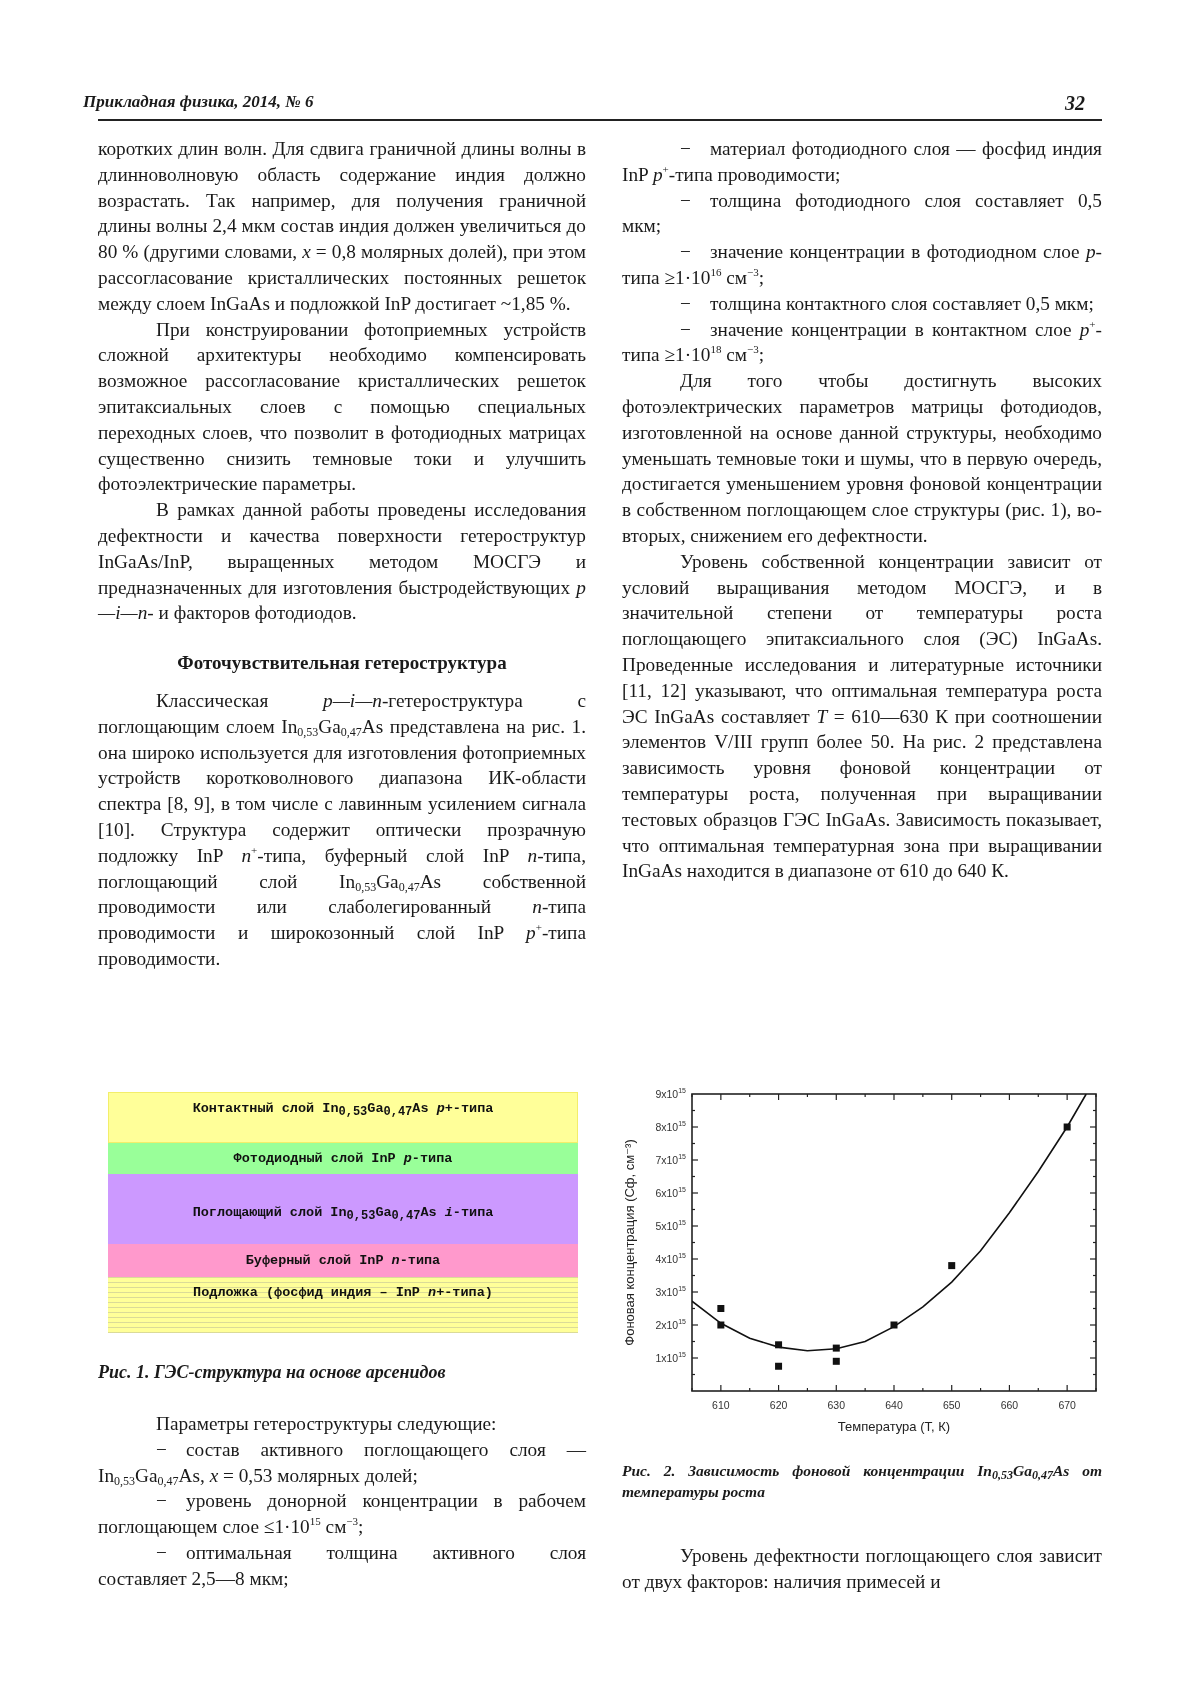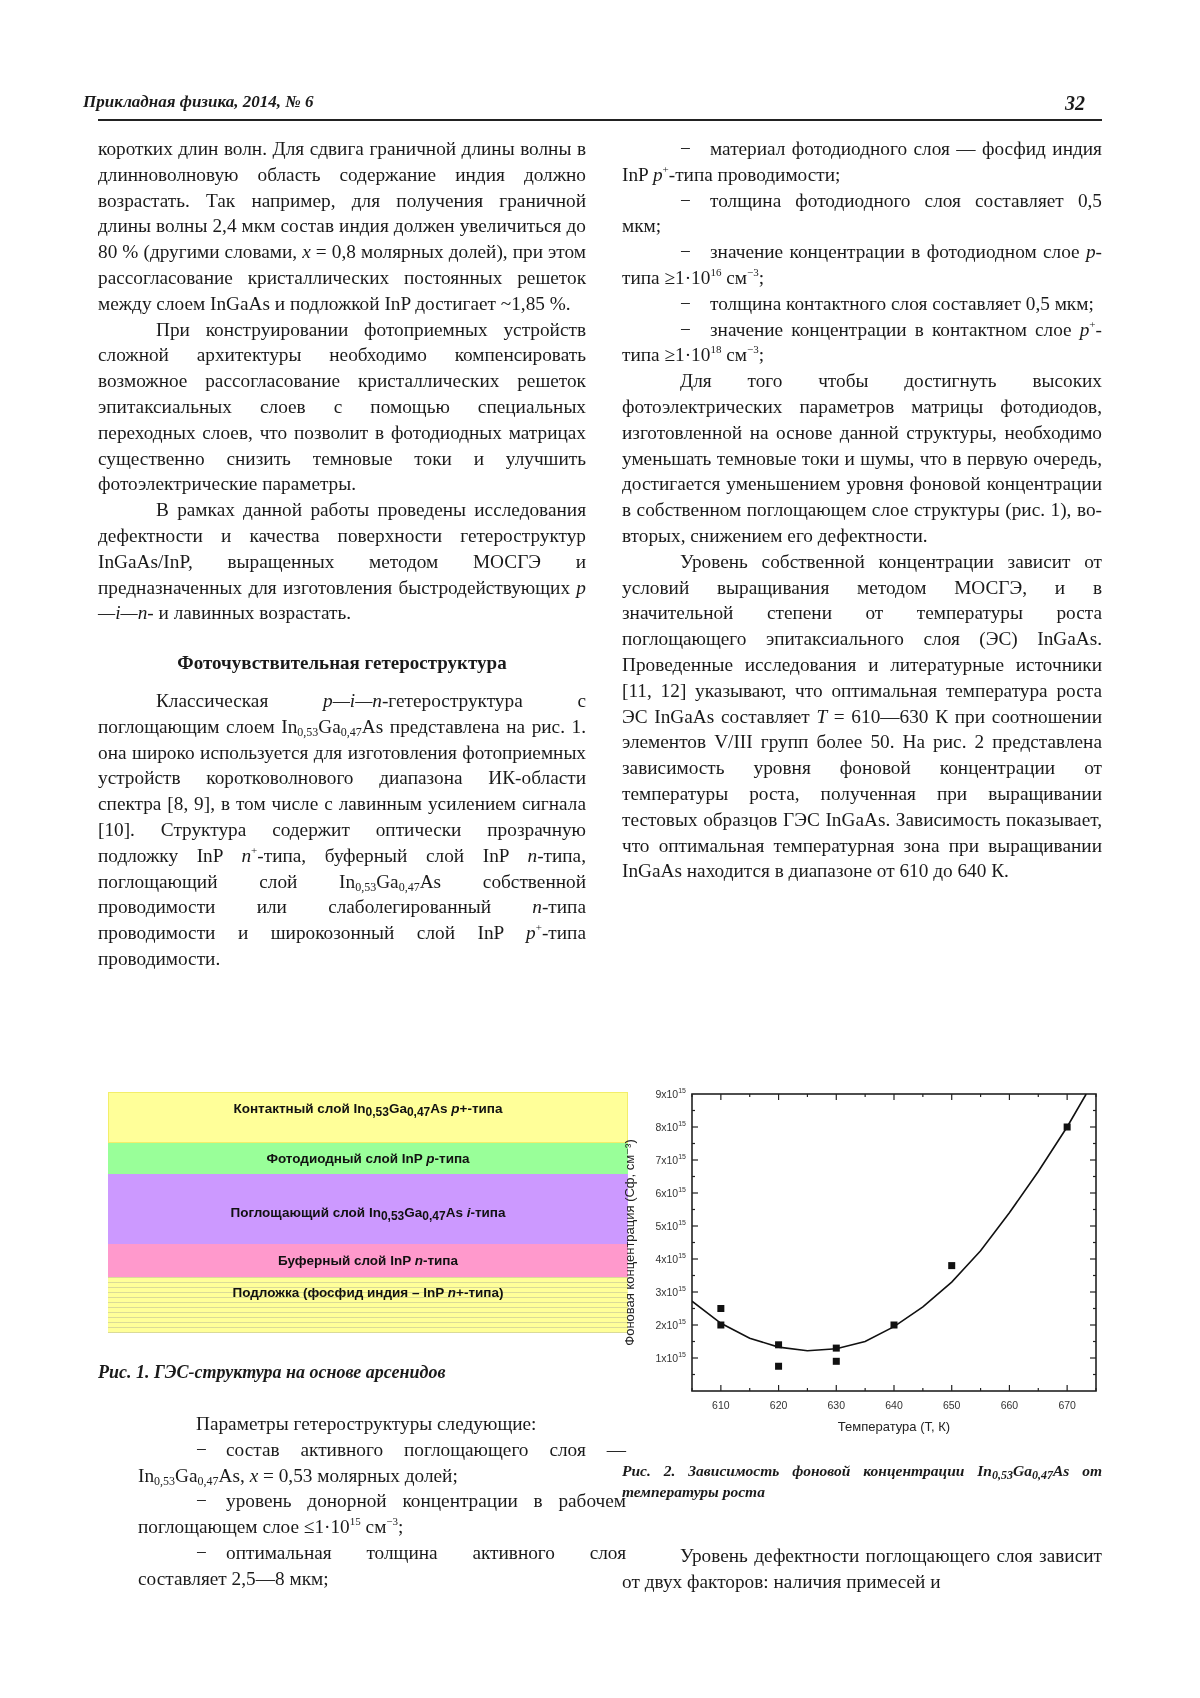--- a/index.html
+++ b/index.html
@@ -17,22 +17,22 @@
   .ind { text-indent: 58px; }
   .li { text-indent: 58px; }
   .li .dash { display: inline-block; width: 30px; text-indent: 0; }
   .heading { font-weight: bold; text-align: center; margin: 24px 0 12px 0 !important; font-size: 19px; }
   sub { font-size: 12px; vertical-align: -3px; line-height: 0; }
   sup { font-size: 11px; vertical-align: 8px; line-height: 0; }
   i { font-style: italic; }
 
   
   .fig1 { position: absolute; left: 108px; top: 1092px; width: 470px; height: 241px; }
-  .layer { position: absolute; left: 0; width: 520px; display: flex; justify-content: center;
-           font-weight: bold; font-size: 13.5px; font-family: Liberation Sans, sans-serif; color: #111; }
+  .layer { position: absolute; left: 0; width: 470px; display: flex; justify-content: center;
+           font-weight: bold; font-size: 13.5px; font-family: Liberation Mono, monospace; color: #111; }
   .layer span.t { display: block; }
   .l1 { top: 0; height: 51px; background: #ffff99; border: 1px solid #f3ee6a; box-sizing: border-box; padding-top: 8px; }
   .l2 { top: 51px; height: 31px; background: #99ff99; align-items: center; }
   .l3 { top: 82px; height: 70px; background: #cc99ff; padding-top: 31px; box-sizing: border-box; }
   .l4 { top: 152px; height: 33px; background: #ff99cc; align-items: center; }
   .l5 { top: 185px; height: 56px; background-color: #ffff99;
         background-image: repeating-linear-gradient(0deg, rgba(150,150,150,0.35) 0 1px, transparent 1px 5px);
         padding-top: 8px; box-sizing: border-box; }
   .l5 .t { background: transparent; }
   .caption1 { position: absolute; left: 98px; top: 1362px; font-weight: bold; font-style: italic; font-size: 18px; }
@@ -48,21 +48,21 @@
 
 <div class="header">
   <span class="journal">Прикладная физика, 2014, № 6</span>
   <span class="pageno">32</span>
 </div>
 <div class="rule"></div>
 
 <div class="col col-left">
   <p><span>коротких длин волн. Для сдвига граничной длины волны в длинноволновую область содержание индия должно возрастать. Так например, для получения граничной длины волны 2,4 мкм состав индия должен увеличиться до 80 % (другими словами, </span><i>x</i><span> = 0,8 молярных долей), при этом рассогласование кристаллических постоянных решеток между слоем InGaAs и подложкой InP достигает ~1,85 %.</span></p>
   <p class="ind">При конструировании фотоприемных устройств сложной архитектуры необходимо компенсировать возможное рассогласование кристаллических решеток эпитаксиальных слоев с помощью специальных переходных слоев, что позволит в фотодиодных матрицах существенно снизить темновые токи и улучшить фотоэлектрические параметры.</p>
-  <p class="ind"><span>В рамках данной работы проведены исследования дефектности и качества поверхности гетероструктур InGaAs/InP, выращенных методом МОСГЭ и предназначенных для изготовления быстродействующих </span><i>p—i—n-</i><span> и лавинных возрастать.</span></p>
+  <p class="ind"><span>В рамках данной работы проведены исследования дефектности и качества поверхности гетероструктур InGaAs/InP, выращенных методом МОСГЭ и предназначенных для изготовления быстродействующих </span><i>p—i—n-</i><span> и факторов фотодиодов.</span></p>
   <p class="heading">Фоточувствительная гетероструктура</p>
   <p class="ind"><span>Классическая </span><i>p—i—n</i><span>-гетероструктура с поглощающим слоем In</span><sub>0,53</sub><span>Ga</span><sub>0,47</sub><span>As</span><span> представлена на рис. 1. она широко используется для изготовления фотоприемных устройств коротковолнового диапазона ИК-области спектра [8, 9], в том числе с лавинным усилением сигнала [10]. Структура содержит оптически прозрачную подложку InP </span><i>n</i><sup>+</sup><span>-типа, буферный слой InP </span><i>n</i><span>-типа, поглощающий слой In</span><sub>0,53</sub><span>Ga</span><sub>0,47</sub><span>As</span><span> собственной проводимости или слаболегированный </span><i>n</i><span>-типа проводимости и широкозонный слой InP </span><i>p</i><sup>+</sup><span>-типа проводимости.</span></p>
 </div>
 
 <div class="fig1">
   <div class="layer l1">
       <span class="t"><span>Контактный слой In</span><sub>0,53</sub><span>Ga</span><sub>0,47</sub><span>As </span><i>p</i><span>+-типа</span></span>
     </div>
   <div class="layer l2">
       <span class="t"><span>Фотодиодный слой InP </span><i>p</i><span>-типа</span></span>
@@ -72,21 +72,21 @@
     </div>
   <div class="layer l5">
       <span class="t"><span>Подложка (фосфид индия – InP </span><i>n</i><span>+-типа)</span></span>
     </div>
   <div class="layer l4">
       <span class="t"><span>Буферный слой InP </span><i>n</i><span>-типа</span></span>
     </div>
 </div>
 <div class="caption1">Рис. 1. ГЭС-структура на основе арсенидов</div>
 
-<div class="col col-left" style="top:1411px;margin-left:40px;">
+<div class="col col-left" style="top:1411px;">
   <p class="ind">Параметры гетероструктуры следующие:</p>
   <p class="li"><span class="dash">−</span><span>состав активного поглощающего слоя — In</span><sub>0,53</sub><span>Ga</span><sub>0,47</sub><span>As</span><span>, </span><i>x</i><span> = 0,53 молярных долей;</span></p>
   <p class="li"><span class="dash">−</span><span>уровень донорной концентрации в рабочем поглощающем слое ≤1·10</span><sup>15</sup><span> см</span><sup>−3</sup><span>;</span></p>
   <p class="li"><span class="dash">−</span><span>оптимальная толщина активного слоя составляет 2,5—8 мкм;</span></p>
 </div>
 
 <div class="col col-right">
   <p class="li"><span class="dash">−</span><span>материал фотодиодного слоя — фосфид индия InP </span><i>p</i><sup>+</sup><span>-типа проводимости;</span></p>
   <p class="li"><span class="dash">−</span><span>толщина фотодиодного слоя составляет 0,5 мкм;</span></p>
   <p class="li"><span class="dash">−</span><span>значение концентрации в фотодиодном слое </span><i>p</i><span>-типа ≥1·10</span><sup>16</sup><span> см</span><sup>−3</sup><span>;</span></p>

